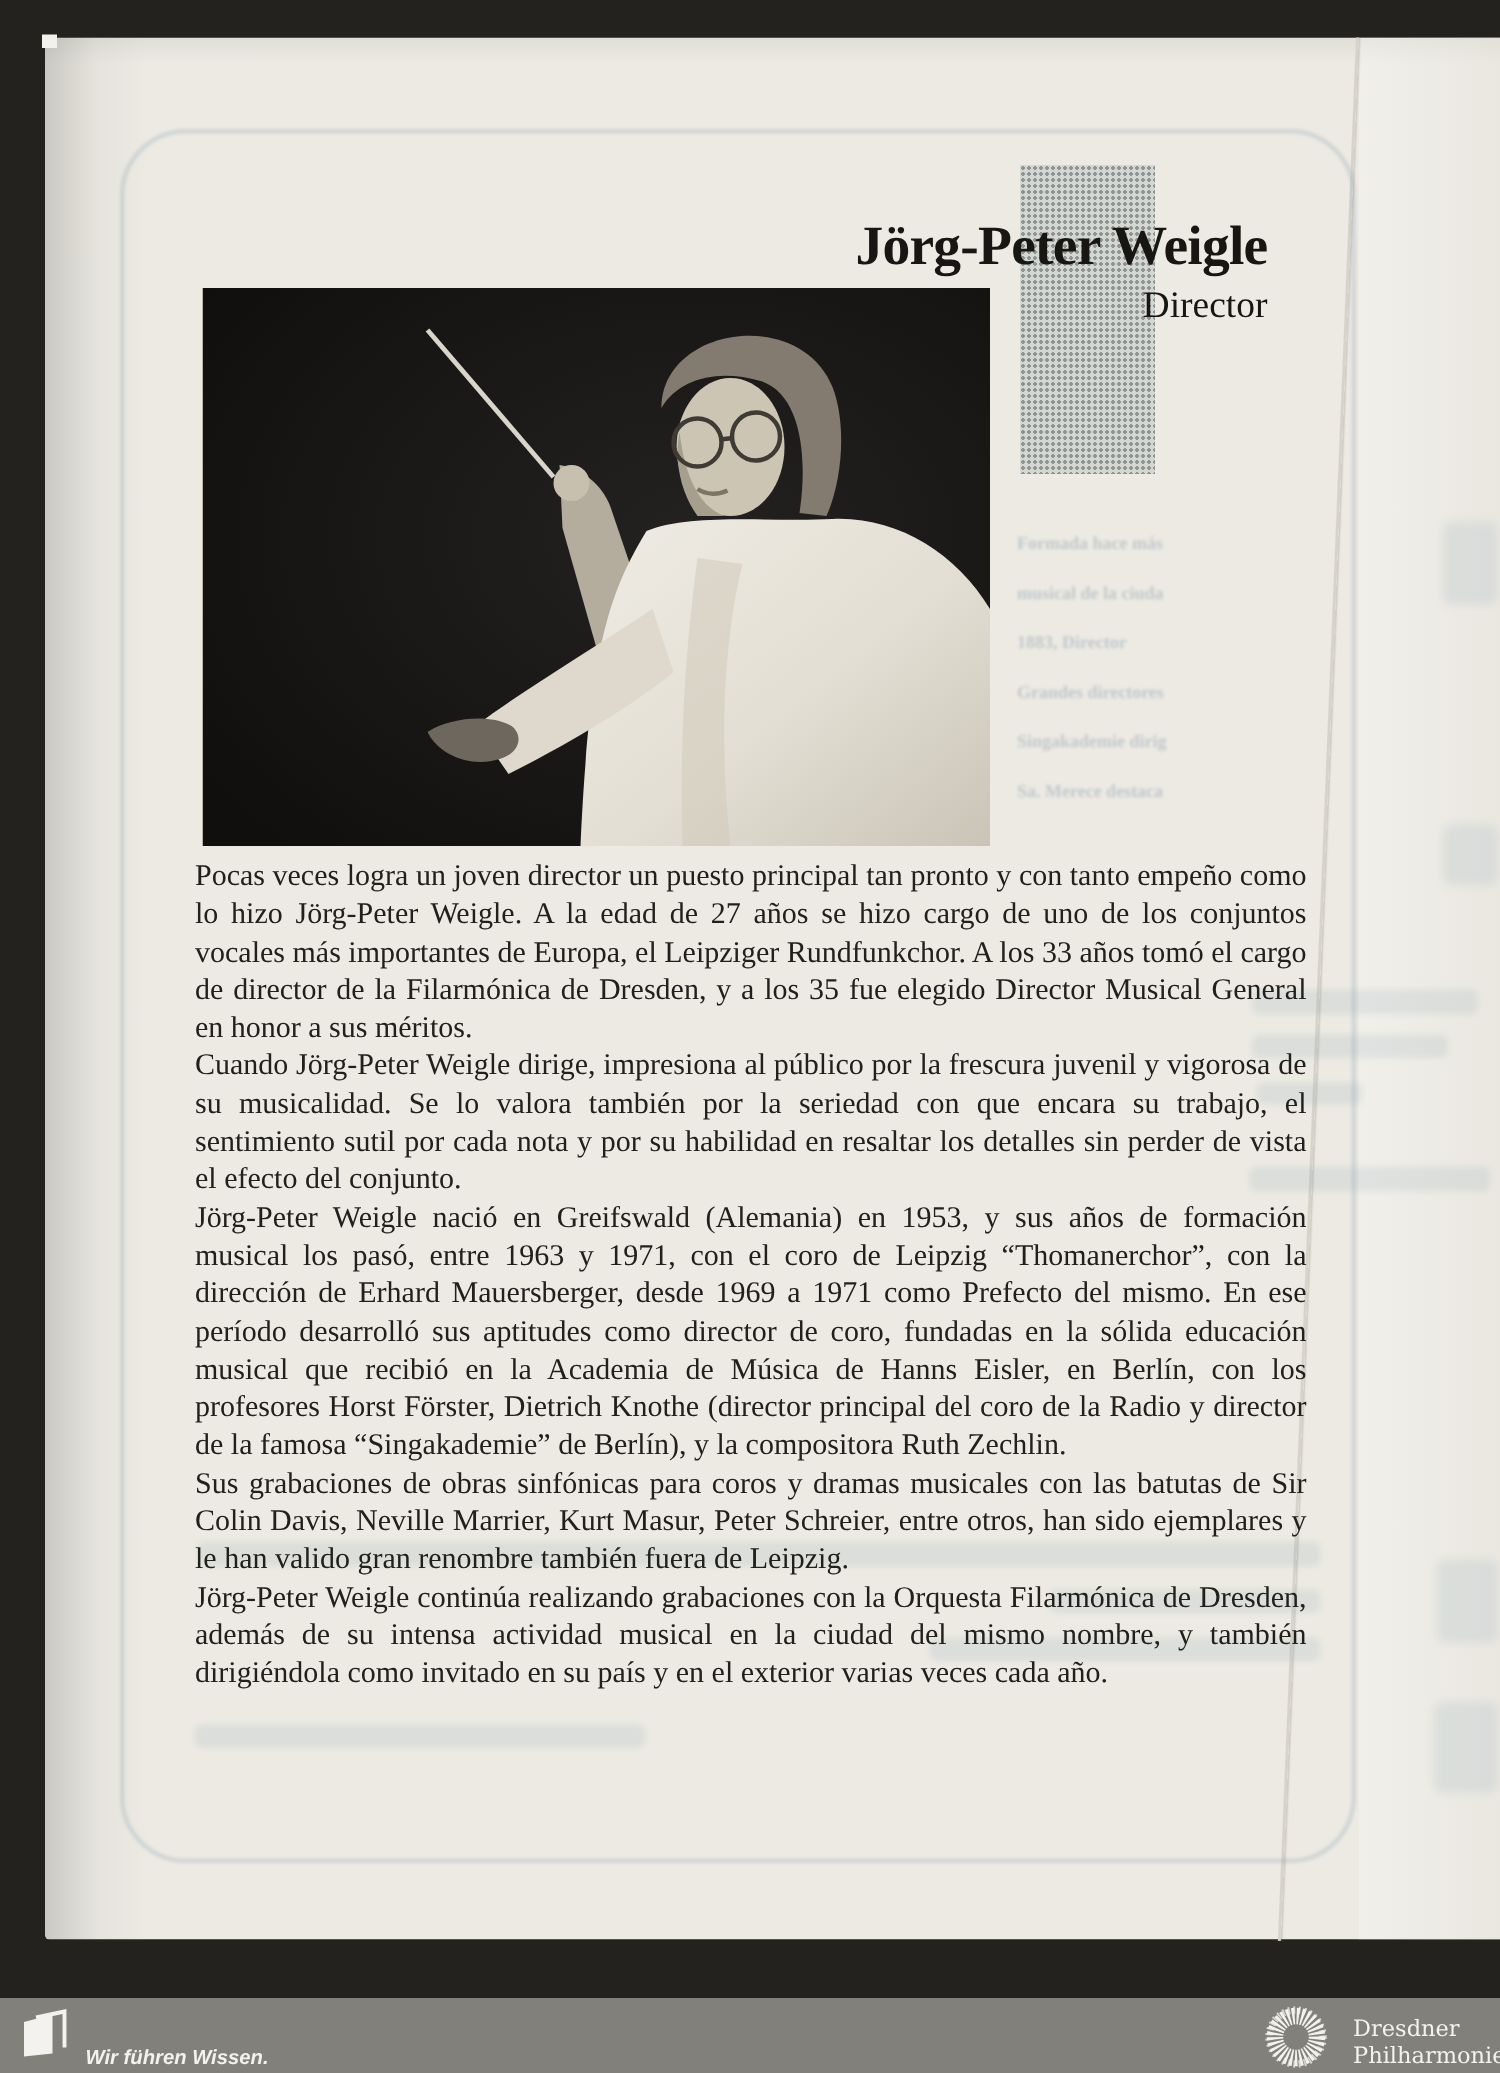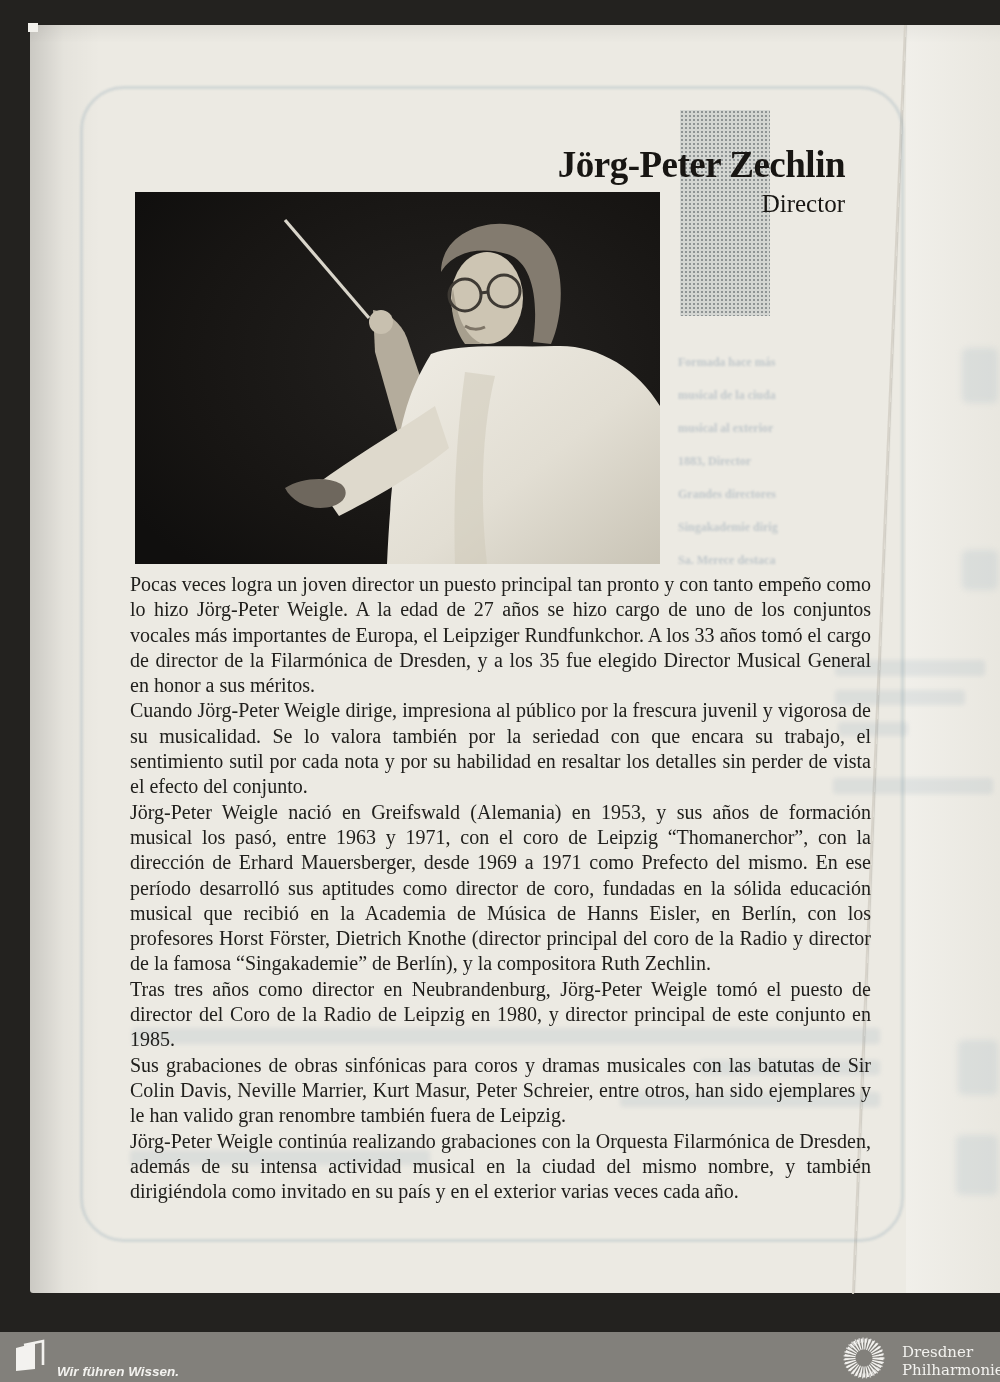--- a/index.html
+++ b/index.html
@@ -63,21 +63,21 @@
 
 <div class="abs paper"></div>
 <div class="abs corner-notch"></div>
 <div class="abs leaf-right"></div>
 <div class="abs crease"></div>
 <div class="abs ghost-frame"></div>
 
 <div class="abs halftone"></div>
 
 <div class="abs headline">
-  <div class="t">Jörg-Peter Zechlin</div>
+  <div class="t">Jörg-Peter Weigle</div>
   <div class="s">Director</div>
 </div>
 
 <svg class="abs photo" viewBox="0 0 525 372">
   <defs>
     <radialGradient id="bgv" cx="62%" cy="45%" r="75%">
       <stop offset="0%" stop-color="#242220"></stop>
         <stop offset="70%" stop-color="#171513"></stop>
       <stop offset="100%" stop-color="#100f0e"></stop>
     </radialGradient>
@@ -108,29 +108,27 @@
   <circle cx="369" cy="99" r="16" fill="none" stroke="#3e3a34" stroke-width="3"></circle>
   <line x1="345" y1="101" x2="354" y2="100" stroke="#3e3a34" stroke-width="3"></line>
 
   <path d="M330,134 C336,138 344,138 350,135" stroke="#7d7466" stroke-width="3" fill="none"></path>
 </svg>
 
 <div class="abs bodytext">
   <p>Pocas veces logra un joven director un puesto principal tan pronto y con tanto empeño como lo hizo Jörg-Peter Weigle. A la edad de 27 años se hizo cargo de uno de los conjuntos vocales más importantes de Europa, el Leipziger Rundfunkchor. A los 33 años tomó el cargo de director de la Filarmónica de Dresden, y a los 35 fue elegido Director Musical General en honor a sus méritos.</p>
   <p>Cuando Jörg-Peter Weigle dirige, impresiona al público por la frescura juvenil y vigorosa de su musicalidad. Se lo valora también por la seriedad con que encara su trabajo, el sentimiento sutil por cada nota y por su habilidad en resaltar los detalles sin perder de vista el efecto del conjunto.</p>
   <p>Jörg-Peter Weigle nació en Greifswald (Alemania) en 1953, y sus años de formación musical los pasó, entre 1963 y 1971, con el coro de Leipzig “Thomanerchor”, con la dirección de Erhard Mauersberger, desde 1969 a 1971 como Prefecto del mismo. En ese período desarrolló sus aptitudes como director de coro, fundadas en la sólida educación musical que recibió en la Academia de Música de Hanns Eisler, en Berlín, con los profesores Horst Förster, Dietrich Knothe (director principal del coro de la Radio y director de la famosa “Singakademie” de Berlín), y la compositora Ruth Zechlin.</p>
-  <p>Tras tres años como director en Neubrandenburg, Jörg-Peter Weigle tomó el puesto de director del Coro de la Radio de Leipzig en 1980, y director principal de este conjunto en 1985.</p>
   <p>Sus grabaciones de obras sinfónicas para coros y dramas musicales con las batutas de Sir Colin Davis, Neville Marrier, Kurt Masur, Peter Schreier, entre otros, han sido ejemplares y le han valido gran renombre también fuera de Leipzig.</p>
   <p>Jörg-Peter Weigle continúa realizando grabaciones con la Orquesta Filarmónica de Dresden, además de su intensa actividad musical en la ciudad del mismo nombre, y también dirigiéndola como invitado en su país y en el exterior varias veces cada año.</p>
 </div>
 
 <div class="abs ghost-block">
   <div>Formada hace más</div>
   <div>musical de la ciuda</div>
-  <div>musical al exterior</div>
   <div>1883, Director</div>
   <div>Grandes directores</div>
   <div>Singakademie dirig</div>
   <div>Sa. Merece destaca</div>
 </div>
 
 <div class="abs ghost-stripe" style="left:835px;top:660px;width:150px;height:16px"></div>
 <div class="abs ghost-stripe" style="left:835px;top:690px;width:130px;height:15px"></div>
 <div class="abs ghost-stripe" style="left:838px;top:722px;width:70px;height:14px"></div>
 <div class="abs ghost-stripe" style="left:833px;top:778px;width:160px;height:16px"></div>

